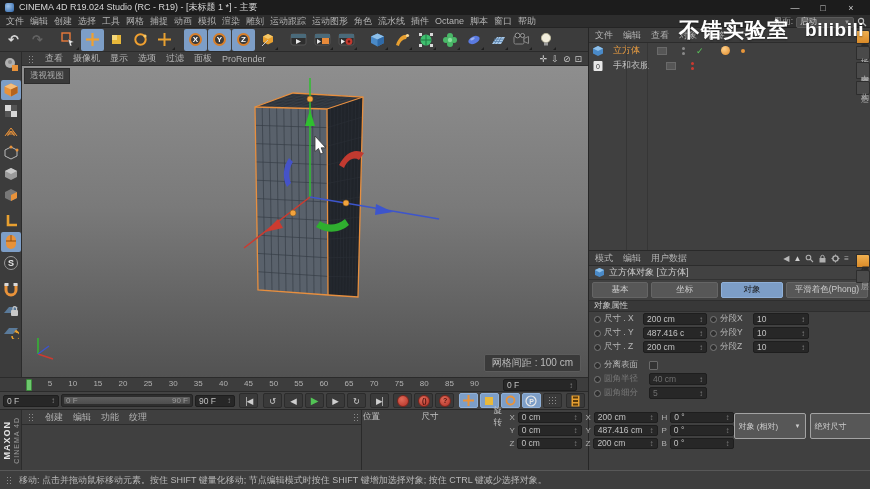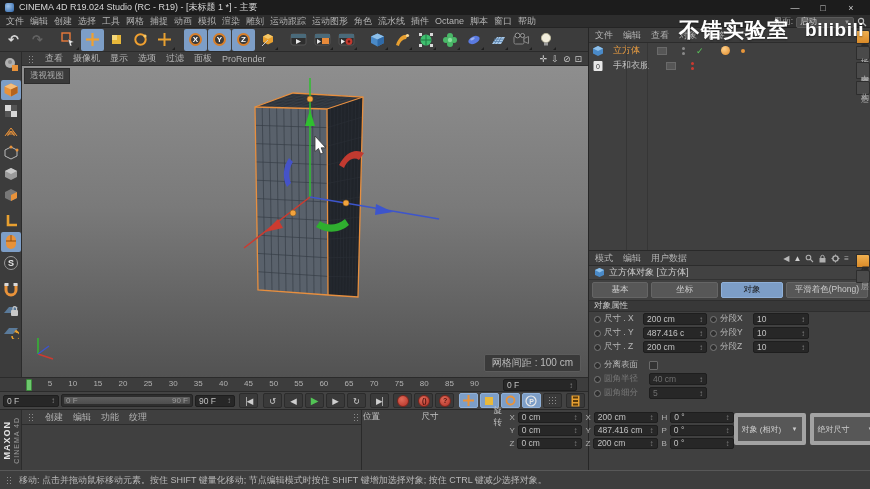--- a/index.html
+++ b/index.html
@@ -101,21 +101,21 @@
 .maxon .m1{writing-mode:vertical-rl;transform:rotate(180deg);font-size:9px;font-weight:bold;color:#e6e6e6;letter-spacing:1px}
 .maxon .m2{writing-mode:vertical-rl;transform:rotate(180deg);font-size:7px;color:#9a9a9a;letter-spacing:1px}
 .mat{position:absolute;left:22px;top:0;width:340px;height:60px;border-right:1px solid #2a2a2a;background:#404040}
 .coords{position:absolute;left:350px;top:0;width:226px;height:60px;padding:1px 3px 0 3px;display:flex;flex-direction:row}
 .c-head{display:flex;font-size:8.5px;color:#c4c4c4;height:12px;align-items:center}
 .c-grid{display:flex;flex-direction:column;gap:1px}
 .c-row{display:flex;gap:4px;height:12px;align-items:center;font-size:8px;color:#b0b0b0}
 .c-cell{display:flex;align-items:center;gap:3px;width:72px}
 .c-cell .fld{flex:1;height:11px}
 .c-foot{display:flex;gap:4px;margin-top:2px;height:13px}
-.drop{width:72px;height:12px;background:#575757;border:4px solid #a3a3a3;border-radius:2px;display:flex;align-items:center;justify-content:space-between;padding:12px 4px;font-size:8px;color:#ccc}
+.drop{width:72px;height:12px;background:#575757;border:1px solid #a3a3a3;border-radius:2px;display:flex;align-items:center;justify-content:space-between;padding:12px 4px;font-size:8px;color:#ccc}
 .apply{width:72px;height:12px;background:#6d28d9;border:1px solid #86efac;border-radius:2px;display:flex;align-items:center;justify-content:center;font-size:14px;color:#ccc}
 
 
 .statusbar{position:absolute;left:0;top:470px;width:870px;height:19px;background:#3e3e3e;border-top:1px solid #585858;display:flex;align-items:center;gap:6px;padding:0 6px;font-size:9px;color:#b8b8b8}
 
 .handle{width:7px;height:8px;background-image:radial-gradient(#8c8c8c 0.8px,transparent 0.9px);background-size:3px 3px;flex:0 0 auto}
 .micon{display:inline-flex;align-items:center;justify-content:center}
 </style>
 </head>
 <body>

